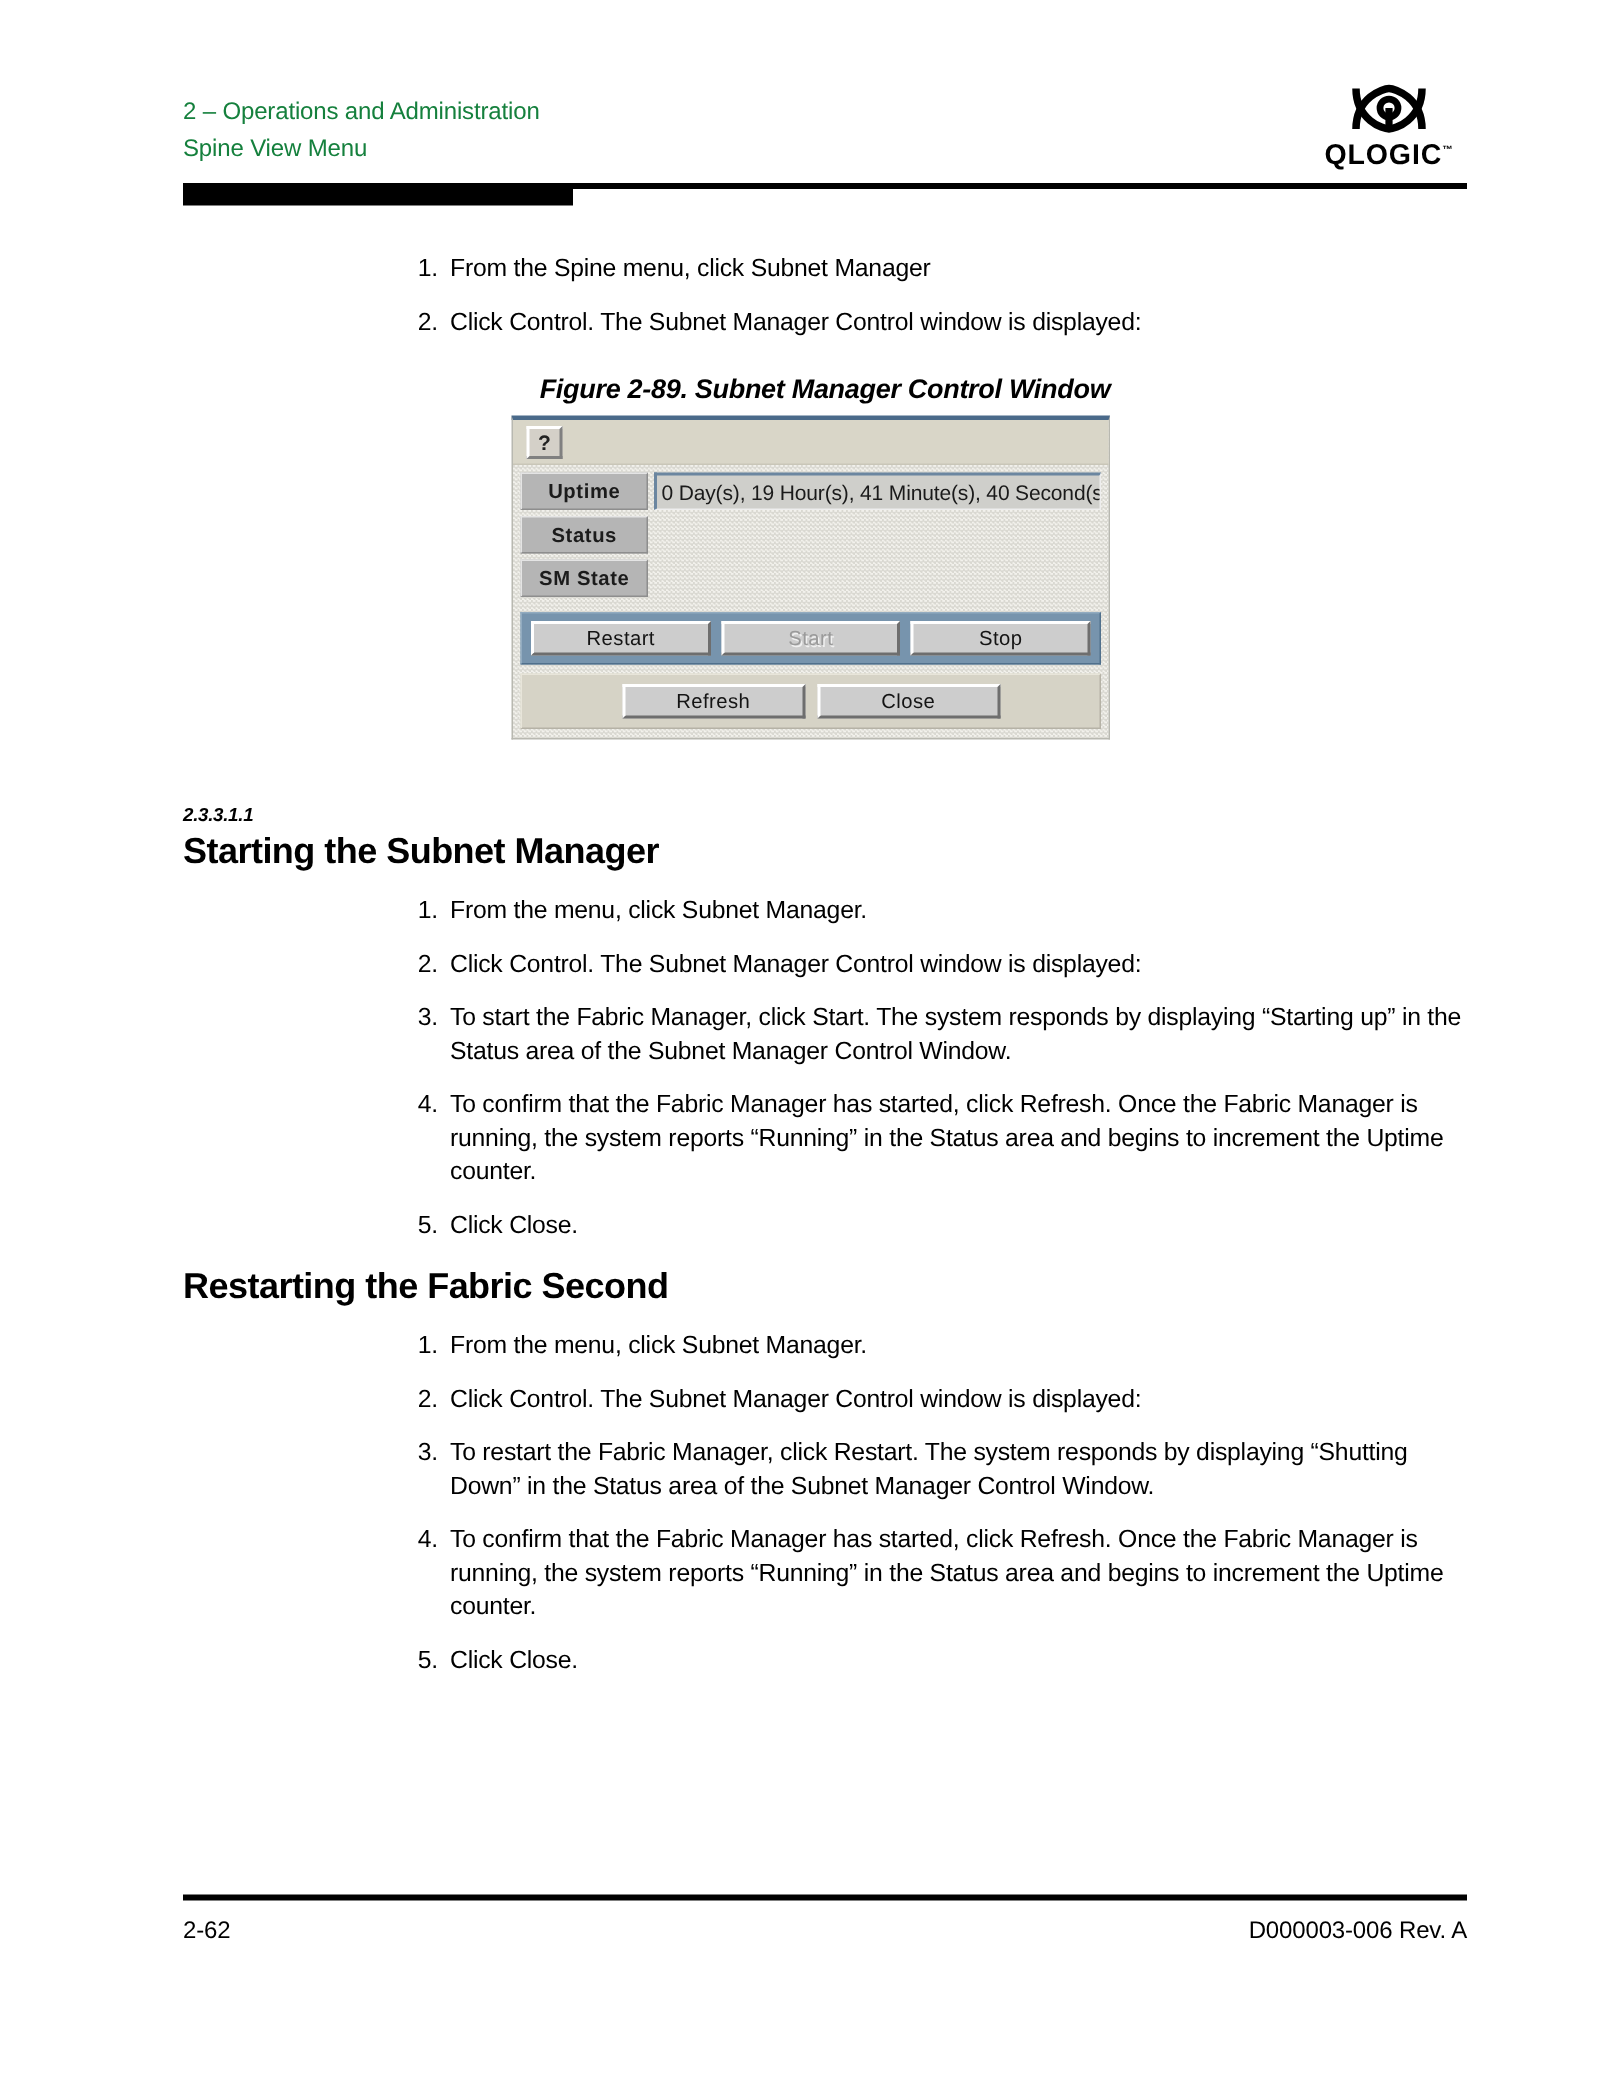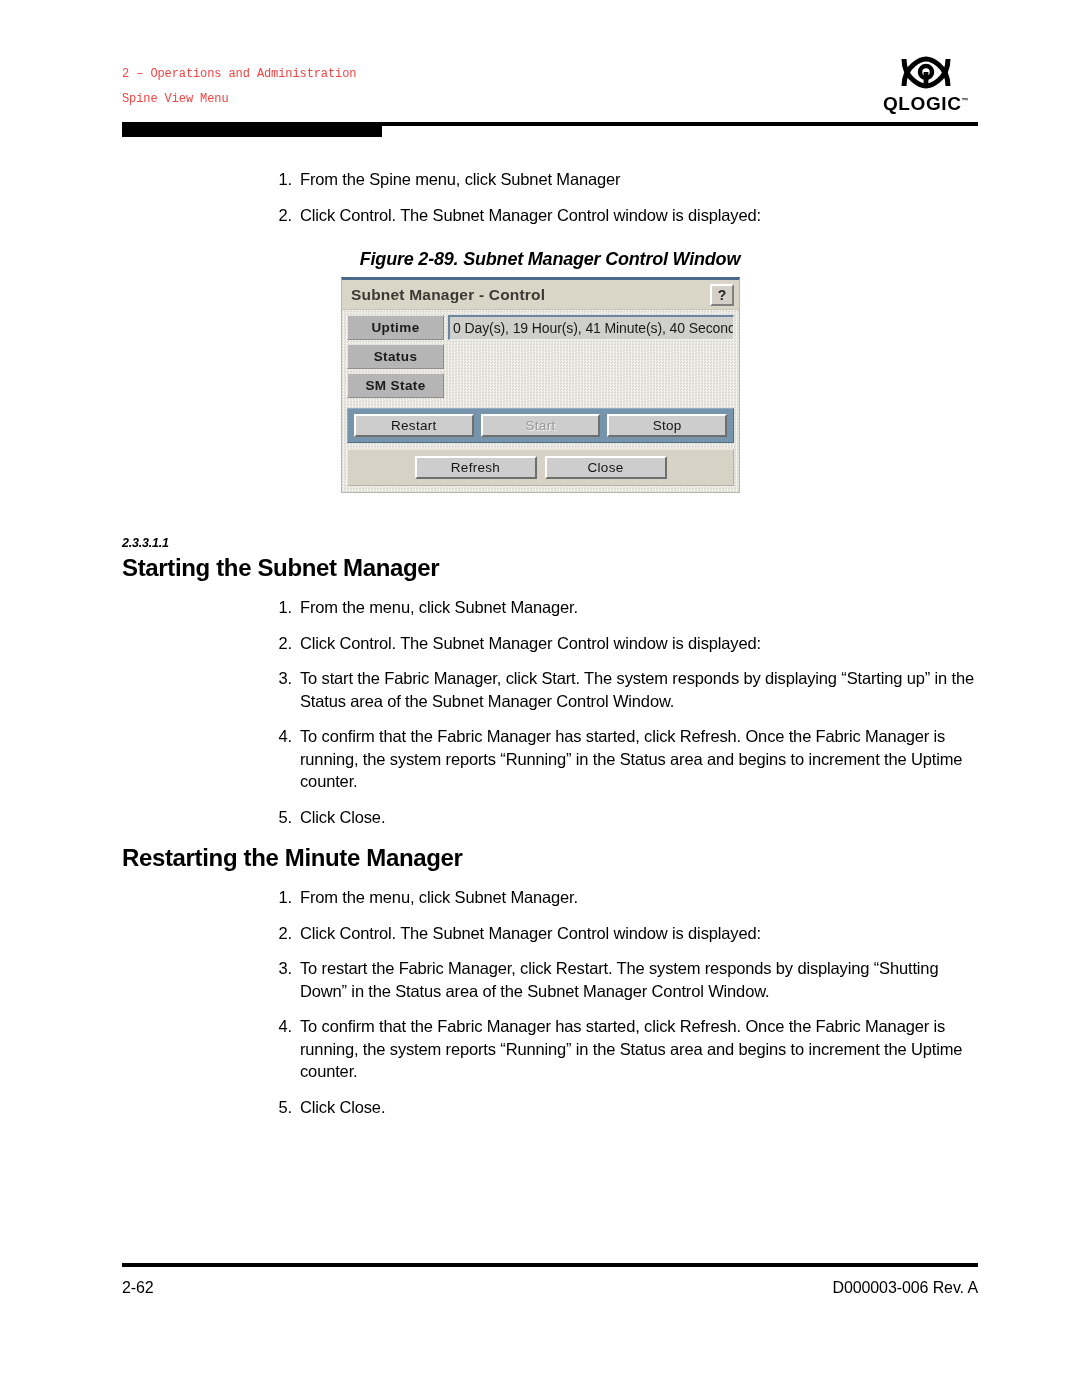--- a/index.html
+++ b/index.html
@@ -19,26 +19,25 @@
 
   
   #page-header {
     position: absolute;
     left: 122px;
     top: 62px;
     width: 856px;
     height: 70px;
   }
   .header-line {
-    font-size: 12px;
+    font-size: 16px;
     line-height: 25px;
     letter-spacing: -0.1px;
-    color: #ef4444;
+    color: #15803d;
     white-space: nowrap;
-    font-family: Liberation Mono, monospace;
   }
   #qlogic-logo {
     position: absolute;
     right: 0px;
     top: -6px;
     width: 104px;
     text-align: center;
   }
   #qlogic-mark {
     display: block;
@@ -194,21 +193,21 @@
   #sm-fields {
     padding: 5px 5px 2px 5px;
   }
   .sm-row {
     display: flex;
     align-items: stretch;
     margin-bottom: 4px;
     height: 25px;
   }
   .sm-label {
-    width: 97px;
+    width: 85px;
     background: #b5b5b5;
     border-top: 1px solid #e4e4e4;
     border-left: 1px solid #e4e4e4;
     border-right: 1px solid #8e8e8e;
     border-bottom: 1px solid #8e8e8e;
     display: flex;
     align-items: center;
     justify-content: center;
     font-size: 13.5px;
     font-weight: bold;
@@ -340,21 +339,20 @@
       <li class="step"><span class="num">1.</span><span>From the Spine menu, click <b>Subnet Manager</b></span></li>
       <li class="step"><span class="num">2.</span><span>Click <b>Control</b>. The Subnet Manager Control window is displayed:</span></li>
     </ol>
 </div>
 
 <div id="figure-caption">Figure 2-89. Subnet Manager Control Window</div>
 
 <div id="sm-dialog">
 
   <div id="sm-titlebar">
-    <span id="sm-title-text">Subnet Manager - Control</span>
     <span id="sm-help-btn">?</span>
   </div>
 
   <div id="sm-fields">
       <div class="sm-row">
         <div class="sm-label">Uptime</div>
         <div class="sm-value">0 Day(s), 19 Hour(s), 41 Minute(s), 40 Second(s)</div>
       </div>
       <div class="sm-row">
         <div class="sm-label">Status</div>
@@ -383,21 +381,21 @@
   <ol class="step-list indent-steps" id="sec0-steps">
       <li class="step"><span class="num">1.</span><span>From the menu, click <b>Subnet Manager</b>.</span></li>
       <li class="step"><span class="num">2.</span><span>Click <b>Control</b>. The Subnet Manager Control window is displayed:</span></li>
       <li class="step"><span class="num">3.</span><span>To start the Fabric Manager, click <b>Start</b>. The system responds by displaying “Starting up” in the Status area of the Subnet Manager Control Window.</span></li>
       <li class="step"><span class="num">4.</span><span>To confirm that the Fabric Manager has started, click <b>Refresh</b>. Once the Fabric Manager is running, the system reports “Running” in the Status area and begins to increment the Uptime counter.</span></li>
       <li class="step"><span class="num">5.</span><span>Click <b>Close</b>.</span></li>
     </ol>
 </div>
 
 <div class="body-col" style="top:843px;">
-  <h2 class="sec-title">Restarting the Minute Manager</h2>
+  <h2 class="sec-title">Restarting the Fabric Second</h2>
   <ol class="step-list indent-steps" id="sec1-steps">
       <li class="step"><span class="num">1.</span><span>From the menu, click <b>Subnet Manager</b>.</span></li>
       <li class="step"><span class="num">2.</span><span>Click <b>Control</b>. The Subnet Manager Control window is displayed:</span></li>
       <li class="step"><span class="num">3.</span><span>To restart the Fabric Manager, click <b>Restart</b>. The system responds by displaying “Shutting Down” in the Status area of the Subnet Manager Control Window.</span></li>
       <li class="step"><span class="num">4.</span><span>To confirm that the Fabric Manager has started, click <b>Refresh</b>. Once the Fabric Manager is running, the system reports “Running” in the Status area and begins to increment the Uptime counter.</span></li>
       <li class="step"><span class="num">5.</span><span>Click <b>Close</b>.</span></li>
     </ol>
 </div>
 
 <div id="footer-rule"></div>

